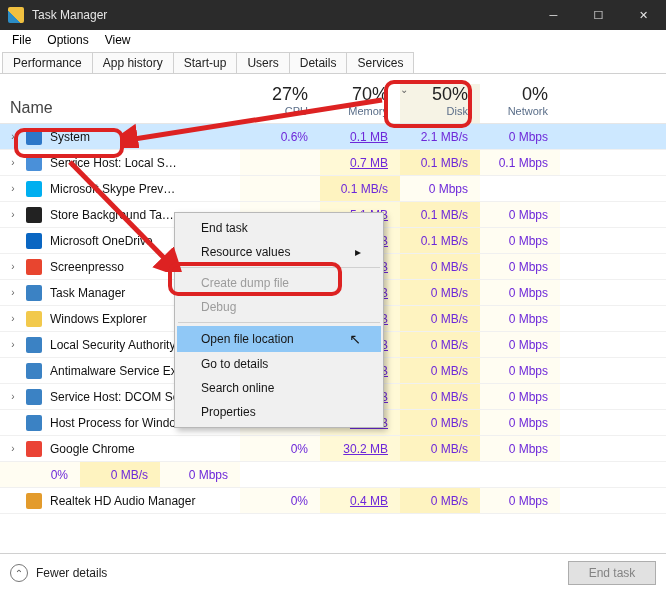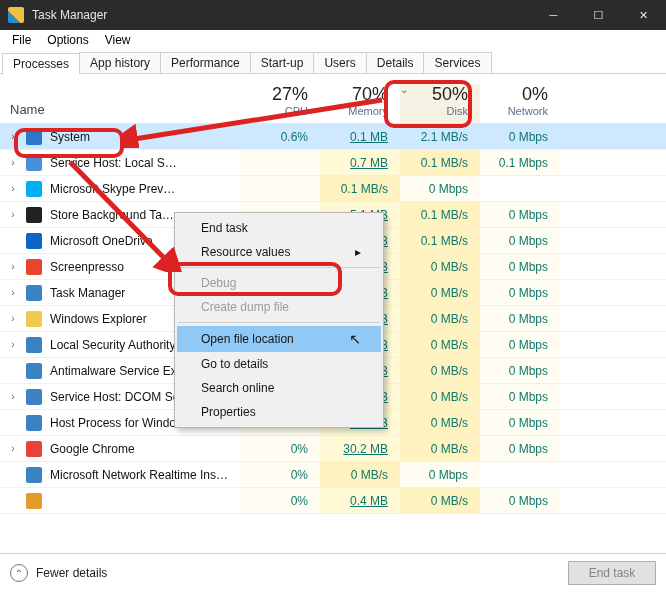--- a/index.html
+++ b/index.html
@@ -66,21 +66,21 @@
   .headerrow {
     display: flex;
     align-items: flex-end;
     height: 50px;
     border-bottom: 1px solid #e6e6e6;
   }
   .namecol {
     width: 240px;
     padding: 0 0 6px 10px;
     color: #444;
-    font-size: 13px;
+    font-size: 16px;
   }
   .metriccol {
     width: 80px;
     text-align: right;
     padding: 0 12px 6px 0;
     color: #444;
     font-size: 12px;
   }
   .metriccol .pct { font-size: 18px; color: #222; font-weight: 300; }
   .metriccol .lbl { font-size: 11px; color: #5a6e89; }
@@ -103,21 +103,21 @@
     white-space: nowrap;
     overflow: hidden;
     text-overflow: ellipsis;
     color: #111;
   }
   .row .name .exp { position:absolute; left:8px; color:#666; font-size:10px; width:10px; text-align:center; }
   .row .icon { width:16px; height:16px; flex-shrink:0; border-radius:2px; }
   .row .cell {
     width: 80px; text-align: right; padding-right: 12px;
     height:100%; display:flex; align-items:center; justify-content:flex-end;
-    color: #0f766e;
+    color: #6d28d9;
   }
   .c0 { background:#fffdf2; }
   .c1 { background:#fff9d6;text-decoration:underline; }
   .c2 { background:#fef3c0; }
   .row.sel { background:#cde8ff; }
   .row.sel .cell { background: transparent !important; }
   .contextmenu {
     position: absolute;
     left: 174px; top: 138px;
     width: 210px;
@@ -162,23 +162,22 @@
   <div class="winbtn close">✕</div>
 </div>
 
 <div class="menubar">
   <div class="menuitem">File</div>
   <div class="menuitem">Options</div>
   <div class="menuitem">View</div>
 </div>
 
 <div class="tabs">
-  <div class="tab active">Processes</div>
+  <div class="tab">Performance</div>
   <div class="tab">App history</div>
-  <div class="tab">Performance</div>
   <div class="tab">Start-up</div>
   <div class="tab">Users</div>
   <div class="tab">Details</div>
   <div class="tab">Services</div>
 </div>
 
 <div class="main">
   <div class="headerrow">
     <div class="namecol">Name</div>
     <div class="metriccol">
@@ -333,48 +332,45 @@
           <span class="exp">›</span>
           <span class="icon" style="background: rgb(234, 67, 53);"></span>
           <span>Google Chrome</span>
         </div>
         <div class="cell c0">0%</div>
         <div class="cell c1">30.2 MB</div>
         <div class="cell c2">0 MB/s</div>
         <div class="cell c0">0 Mbps</div>
       </div>
       <div class="row" style="position: relative;">
-        <div class="name">
-          <span class="icon" style="background: rgb(59, 130, 196);"></span>
-          <span>Microsoft Network Realtime Ins…</span>
-        </div>
         <div class="cell c0">0%</div>
         <div class="cell c2">0 MB/s</div>
         <div class="cell c0">0 Mbps</div>
       </div>
       <div class="row" style="position: relative;">
         <div class="name">
           <span class="icon" style="background: rgb(227, 155, 44);"></span>
+          <span>Realtek HD Audio Manager</span>
         </div>
         <div class="cell c0">0%</div>
         <div class="cell c1">0.4 MB</div>
         <div class="cell c2">0 MB/s</div>
         <div class="cell c0">0 Mbps</div>
       </div>
     </div>
 
   <div class="contextmenu">
     <div class="mitem">End task</div>
     <div class="mitem">
       <span>Resource values</span>
       <span>▸</span>
     </div>
     <div class="sep"></div>
+    <div class="mitem disabled">Create dump file</div>
     <div class="mitem disabled">Debug</div>
-    <div class="mitem disabled">Create dump file</div>
     <div class="sep"></div>
     <div class="mitem hl">
       <span>Open file location</span>
       <span style="font-size:14px;">↖</span>
     </div>
     <div class="mitem">Go to details</div>
     <div class="mitem">Search online</div>
     <div class="mitem">Properties</div>
   </div>
 

